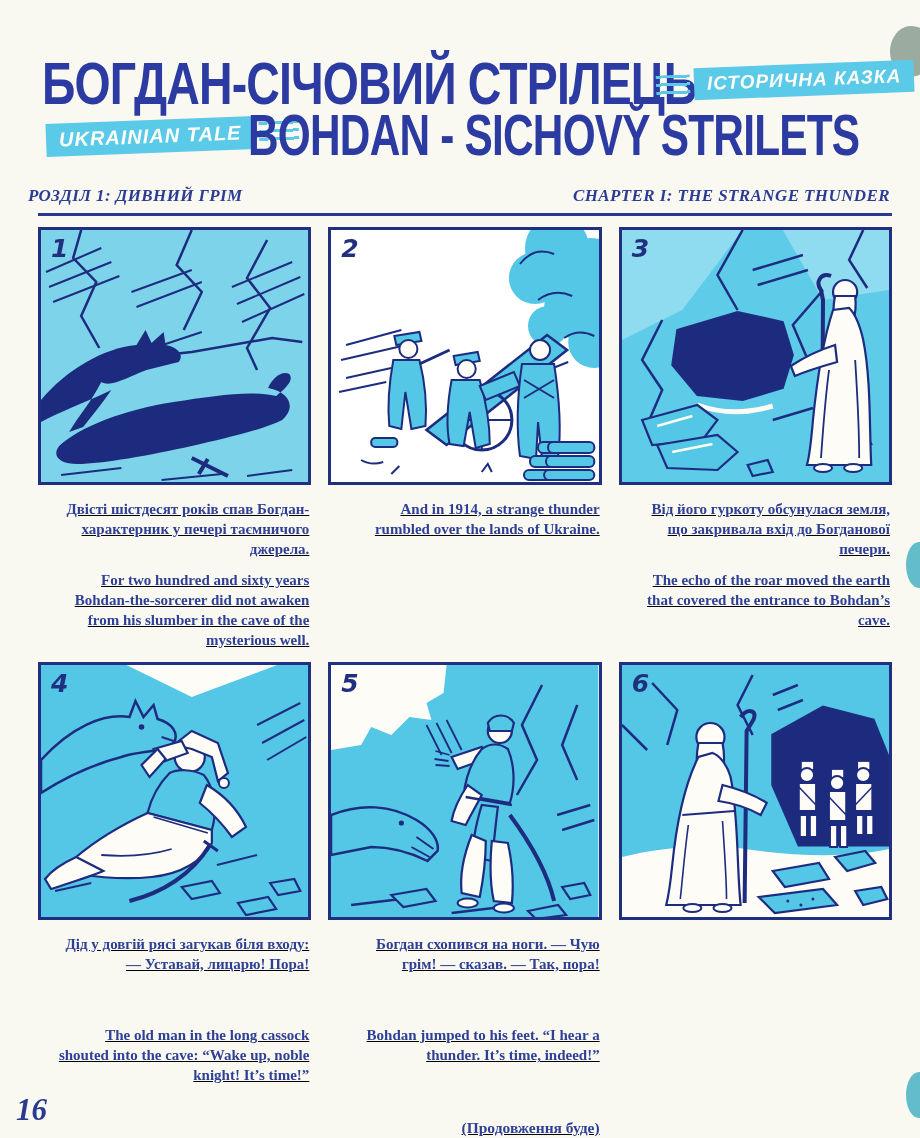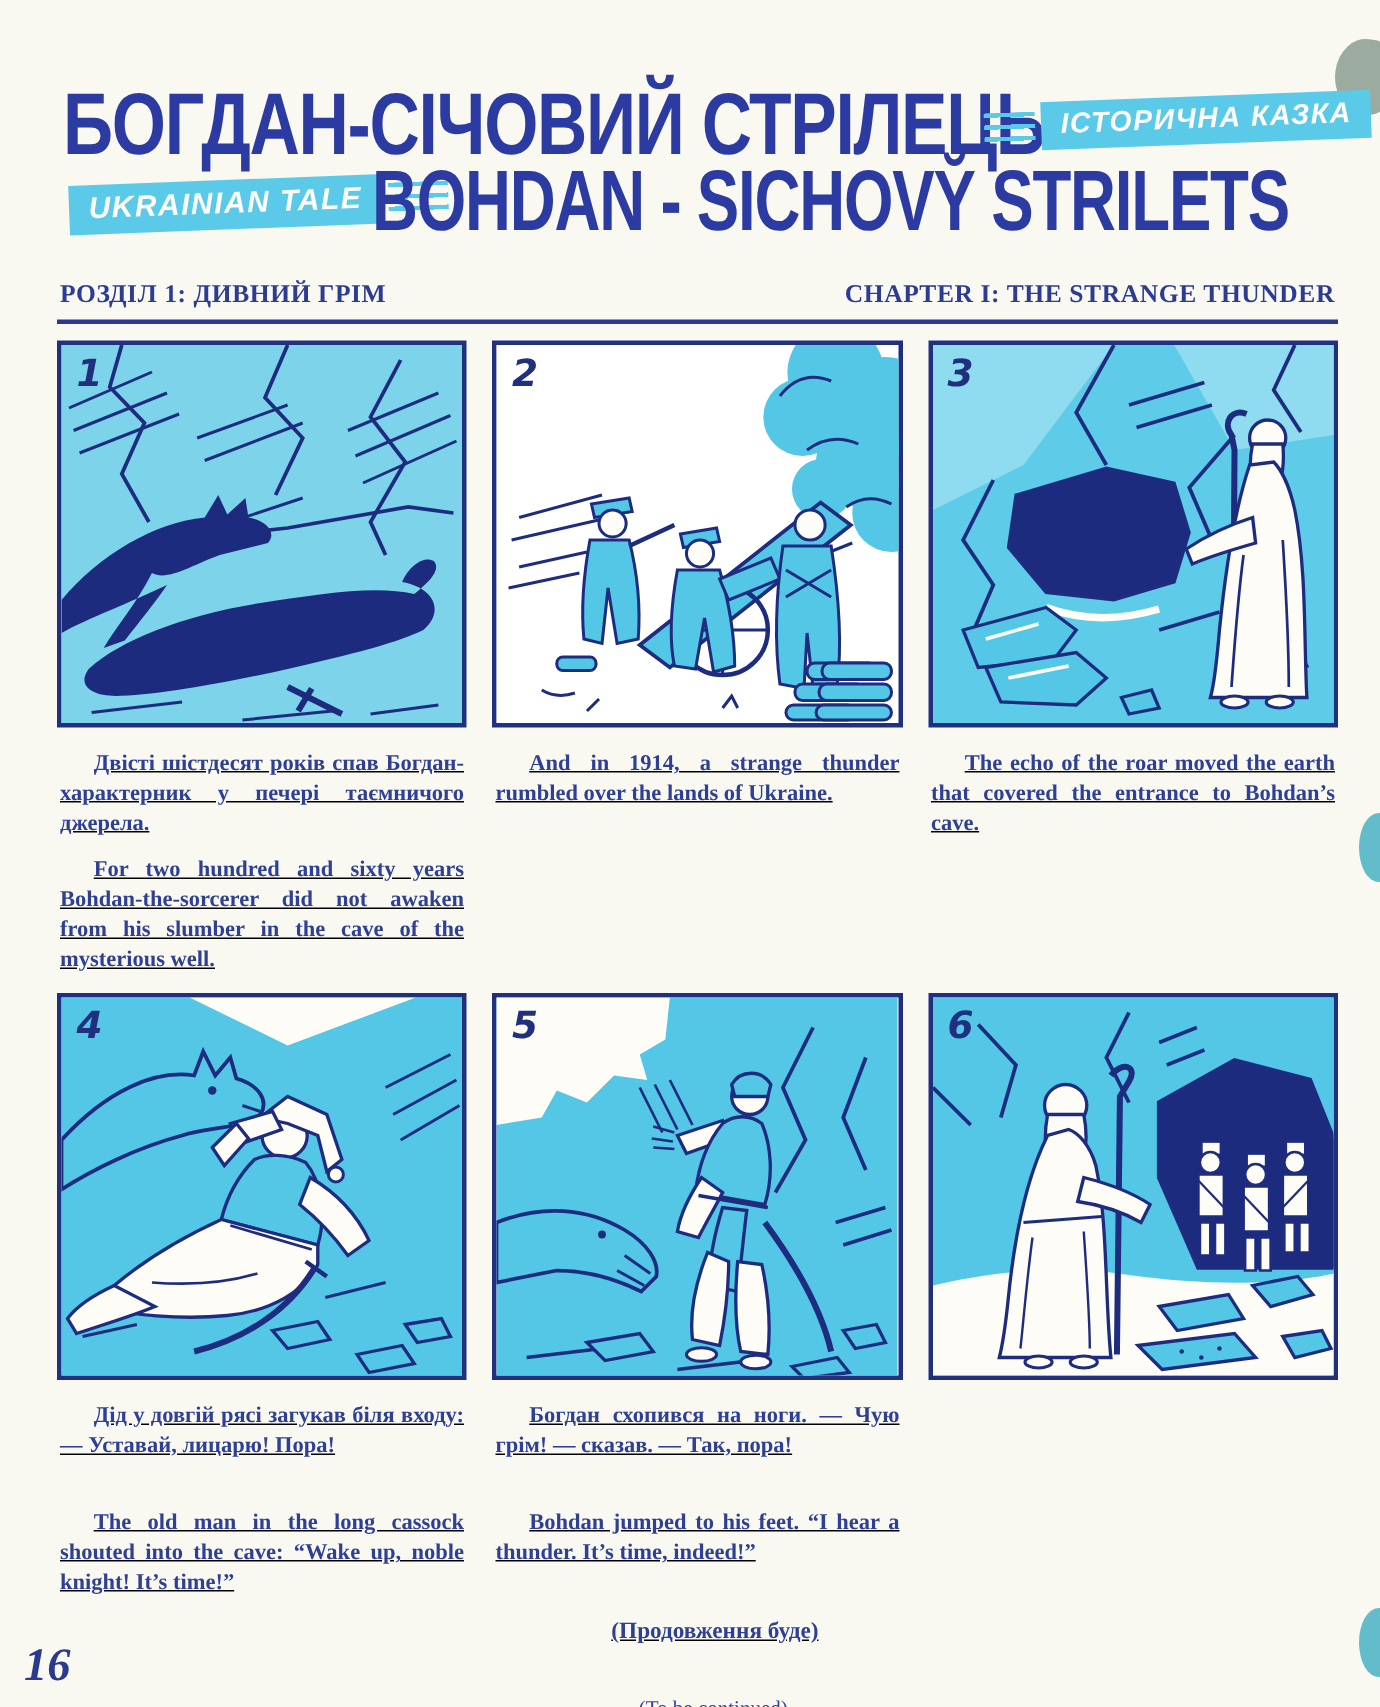--- a/index.html
+++ b/index.html
@@ -28,39 +28,39 @@
     font-family:"Liberation Sans",sans-serif;font-style:italic;font-weight:700;
     padding:5px 13px;white-space:nowrap;}
   .badge-ua{left:694px;top:64px;font-size:19px;transform:rotate(-2.2deg);letter-spacing:1px;}
   .badge-en{left:46px;top:120px;font-size:20px;transform:rotate(-2.2deg);letter-spacing:1px;}
   .badge-ua::before{content:"";position:absolute;right:100%;top:6px;width:34px;height:22px;margin-right:4px;
     background:repeating-linear-gradient(180deg,#5bcae8 0 3px,transparent 3px 8px);}
   .badge-en::after{content:"";position:absolute;left:100%;top:6px;width:40px;height:22px;margin-left:4px;
     background:repeating-linear-gradient(180deg,#5bcae8 0 3px,transparent 3px 8px);}
 
   
-  .chapter{display:flex;justify-content:space-between;margin:10px 30px 0 40px;
-    font-family:"Liberation Serif",serif;font-weight:700;
+  .chapter{display:flex;justify-content:space-between;margin:10px 30px 0 28px;
+    font-family:"Liberation Serif",serif;font-style:italic;font-weight:700;
     font-size:17px;color:#2c3c94;letter-spacing:.4px;}
   .rule{height:3px;background:#2a3890;margin:7px 28px 0 38px;}
 
   
   .grid{display:grid;grid-template-columns:repeat(3,1fr);column-gap:17px;margin:11px 28px 0 38px;}
   .panel{position:relative;height:258px;border:3px solid var(--navy-dark);background:#fff;}
   .panel svg{display:block;width:100%;height:100%;}
   .panel-number{position:absolute;top:4px;left:10px;
     font-family:"DejaVu Sans",sans-serif;font-weight:700;font-style:italic;
     font-size:25px;color:var(--navy-dark);}
 
   
   .captions{margin-top:4px;min-height:156px;align-items:start;text-decoration:underline;}
   .cap{color:#2e3f96;font-family:"Liberation Serif",serif;font-weight:700;
     font-size:15px;line-height:1.33;text-align:justify;padding:0 2px;}
-  .cap p{margin:11px 0 0;text-indent:1.5em;}
-  .cap.loose p + p{margin-top:32px;}
+  .cap p{margin:11px 0 0;text-indent:1.5em;text-align:right;}
+  .cap.loose p + p{margin-top:52px;}
   .continued-ua{text-align:center;text-indent:0;margin-top:30px;font-weight:700;font-size:15.5px;}
   .continued-en{text-align:center;text-indent:0;margin-top:12px;font-weight:400;font-size:14px;color:#33439a;}
 
   
   .page-number{position:absolute;left:16px;top:1092px;
     font-family:"Liberation Serif",serif;font-style:italic;font-weight:700;
     font-size:31px;color:#2a3a8e;}
   .corner-artifact{position:absolute;top:26px;right:-10px;width:40px;height:50px;
     background:#9cab9f;border-radius:50% 45% 40% 55%;transform:rotate(8deg);}
   .tab{position:absolute;right:-12px;width:26px;height:46px;background:#63bcc9;border-radius:50%;}
@@ -232,20 +232,21 @@
 
   <section class="grid captions">
     <div class="cap">
       <p>Двісті шістдесят років спав Богдан-характерник у печері таємничого джерела.</p>
       <p>For two hundred and sixty years Bohdan-the-sorcerer did not awaken from his slumber in the cave of the mysterious well.</p>
     </div>
     <div class="cap">
       <p>And in 1914, a strange thunder rumbled over the lands of Ukraine.</p>
     </div>
     <div class="cap">
+      <p>Від його гуркоту обсунулася земля, що закривала вхід до Богданової печери.</p>
       <p>The echo of the roar moved the earth that covered the entrance to Bohdan’s cave.</p>
     </div>
   </section>
 
   <section class="grid">
 
     <figure class="panel">
       <svg viewBox="0 0 266 252" preserveAspectRatio="none">
         <rect width="266" height="252" fill="#54c7e6"></rect>
         <polygon points="85,0 235,0 150,32" fill="#fdfcf6"></polygon>

